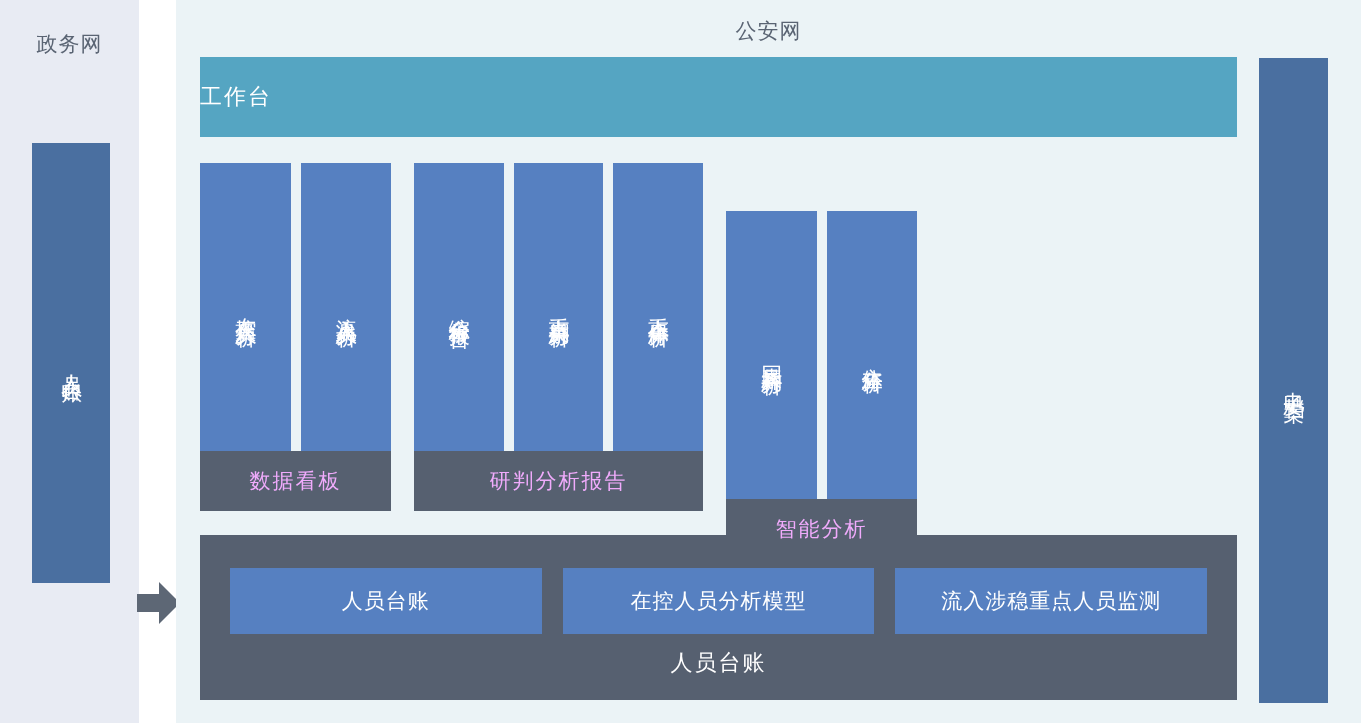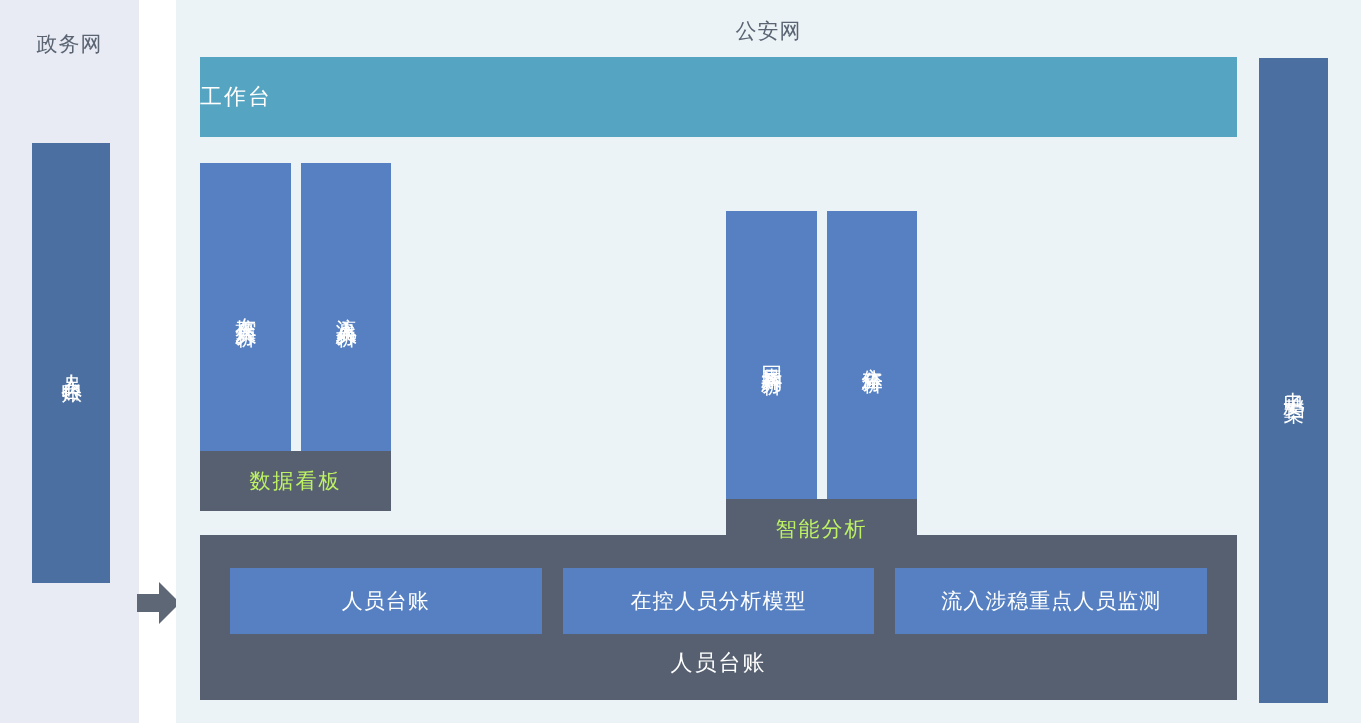--- a/index.html
+++ b/index.html
@@ -146,21 +146,21 @@
   .group-label {
     position: absolute;
     left: 0;
     right: 0;
     top: 288px;
     height: 60px;
     background: #566070;
     display: flex;
     align-items: center;
     justify-content: center;
-    color: #bef264;
+    color: #f0abfc;
     font-size: 21px;
     letter-spacing: 2px;
     z-index: 1;
   }
 
   
   .ledger {
     position: absolute;
     left: 24px;
     top: 535px;
@@ -247,20 +247,36 @@
           </div>
           <div class="col std">
             <span class="vtext">流入人员分析</span>
           </div>
         </div>
         <div class="group-label">
           <span>数据看板</span>
         </div>
       </div>
 
+      <div class="group" style="left:214px; width:289px;">
+        <div class="group-cols">
+          <div class="col std">
+            <span class="vtext">综合分析报告</span>
+          </div>
+          <div class="col std">
+            <span class="vtext">重点类别分析</span>
+          </div>
+          <div class="col std">
+            <span class="vtext">重点个体分析</span>
+          </div>
+        </div>
+        <div class="group-label">
+          <span>研判分析报告</span>
+        </div>
+      </div>
 
       <div class="group" style="left:526px; width:191px;margin-top:48px;">
         <div class="group-cols">
           <div class="col std">
             <span class="vtext">同素异构分析</span>
           </div>
           <div class="col std">
             <span class="vtext">立体分析</span>
           </div>
         </div>

